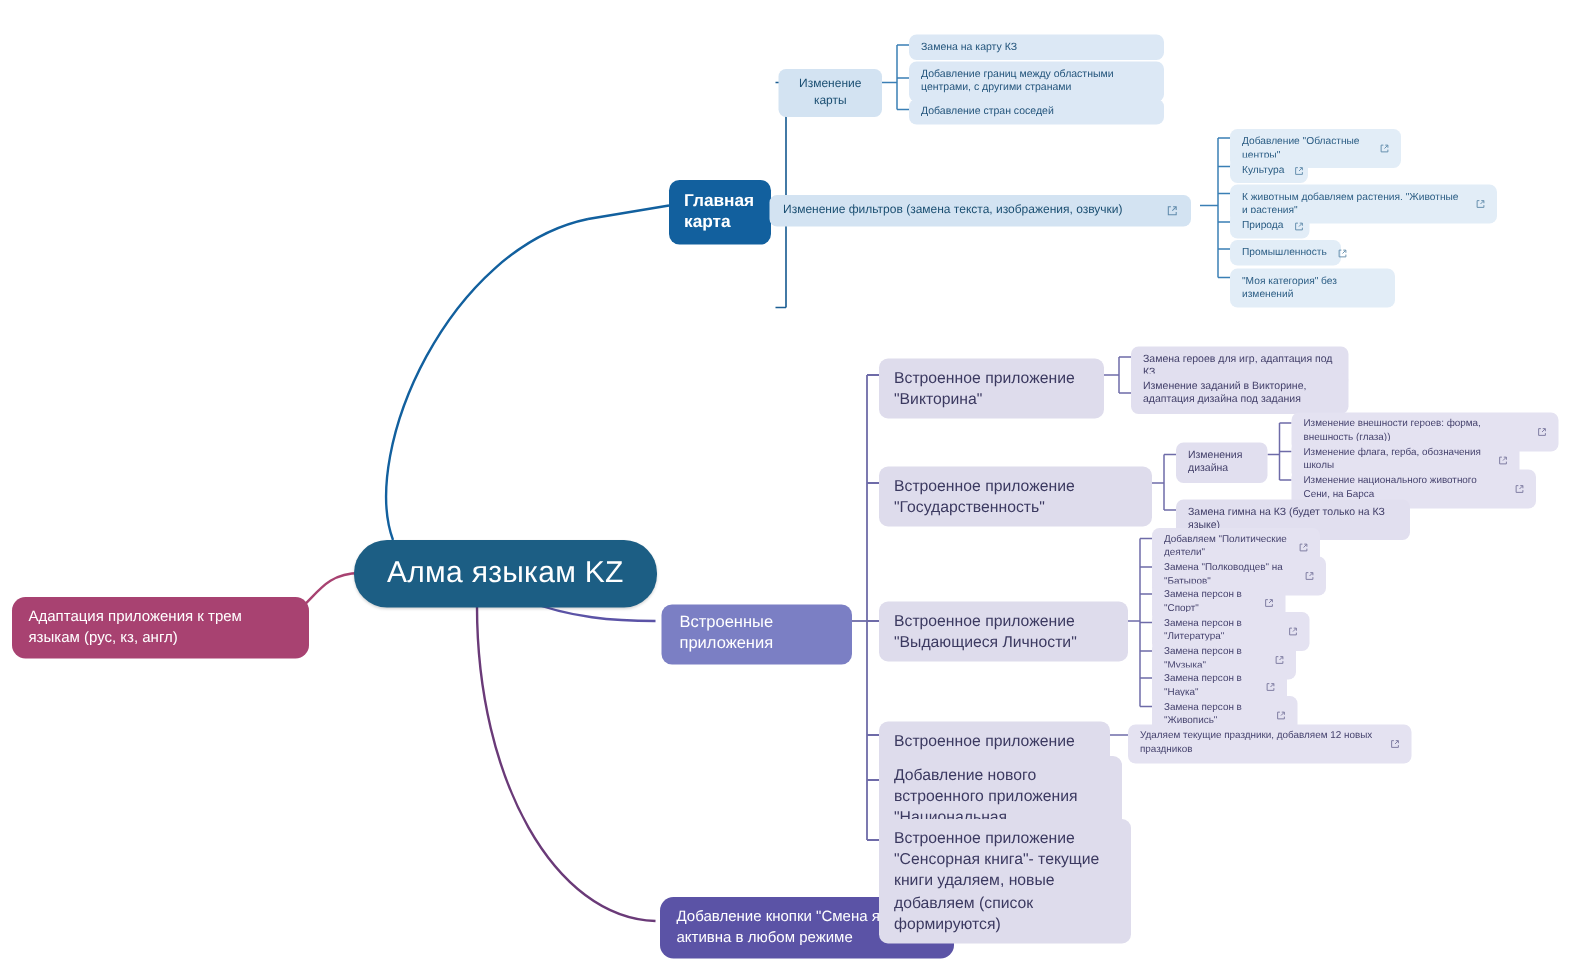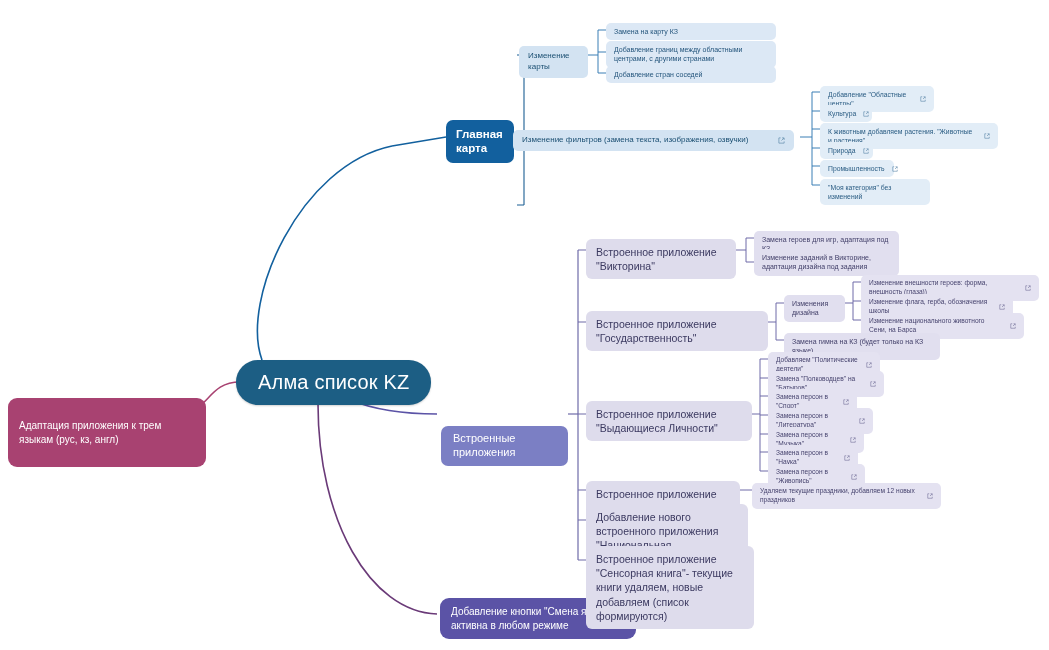--- a/index.html
+++ b/index.html
@@ -25,29 +25,29 @@
   .n-main-map{
     background:#12609E;color:#fff;border-radius:7px;
     padding:7px 10px;font-size:11.5px;line-height:1.25;font-weight:600;
   }
   .n-apps{
     background:#7B7FC4;color:#fff;border-radius:7px;
     padding:6px 12px;font-size:11px;line-height:1.25;
   }
   .n-lang{
     background:#A84271;color:#fff;border-radius:9px;
-    padding:21px 11px;font-size:10px;line-height:1.35;
+    padding:7px 11px;font-size:10px;line-height:1.35;
   }
   .n-langbtn{
     background:#5B53A6;color:#fff;border-radius:9px;
     padding:7px 11px;font-size:10px;line-height:1.35;
   }
 
   
-  .b1{background:#D3E3F2;color:#1B4F72;border-radius:5px;padding:5px 9px;font-size:8px;line-height:1.35;}
+  .b1{background:#D3E3F2;color:#1B4F72;border-radius:5px;padding:5px 9px;font-size:8px;line-height:1.35;text-align:center;}
   .b2{background:#DCE8F5;color:#24557C;border-radius:5px;padding:4px 8px;font-size:7px;line-height:1.35;}
   .b3{background:#E2EDF7;color:#2A5C83;border-radius:5px;padding:4px 8px;font-size:6.8px;line-height:1.35;}
 
   
   .p1{background:#DEDCEC;color:#3B3960;border-radius:6px;padding:6px 10px;font-size:10.5px;line-height:1.35;}
   .p2{background:#E1DFEF;color:#43406A;border-radius:5px;padding:4px 8px;font-size:7px;line-height:1.35;}
   .p3{background:#E4E2F1;color:#46436E;border-radius:5px;padding:4px 8px;font-size:6.6px;line-height:1.35;}
 
   .ico{flex:0 0 auto;margin-left:7px;opacity:.75;display:inline-flex;align-items:center;}
   .ico svg{display:block;}
@@ -95,21 +95,21 @@
     <path d="M853,282 L861,282 M853,301 L861,301 M853,320 L861,320" stroke="#6E6BA8" stroke-width="1" fill="none"></path>
 
     <path d="M752,414 L760,414" stroke="#6E6BA8" stroke-width="1" fill="none"></path>
     <path d="M760,359 L760,471" stroke="#6E6BA8" stroke-width="1" fill="none"></path>
     <path d="M760,359 L768,359 M760,378 L768,378 M760,396 L768,396 M760,415 L768,415 M760,434 L768,434 M760,452 L768,452 M760,471 L768,471" stroke="#6E6BA8" stroke-width="1" fill="none"></path>
 
     <path d="M740,490 L752,490" stroke="#6E6BA8" stroke-width="1" fill="none"></path>
   </svg>
 
   <div class="node n-root" style="left:236px;top:360px;">
-    <span class="txt">Алма список KZ</span>
+    <span class="txt">Алма языкам KZ</span>
   </div>
 
   <div class="node n-lang" style="left:8px;top:398px;width:198px;">
     <span class="txt">Адаптация приложения к трем языкам (рус, кз, англ)</span>
   </div>
 
   <div class="node n-langbtn" style="left:440px;top:598px;width:196px;">
     <span class="txt">Добавление кнопки "Смена языка", активна в любом режиме</span>
   </div>
 
@@ -202,21 +202,21 @@
             <path d="M10.2 1.8L6 6" stroke="#3A6E94" stroke-width="1.3"></path>
           </svg>
         </span>
       </span>
   </div>
   <div class="node b3" style="left:820px;top:179px;width:110px;">
     <span class="txt">"Моя категория" без изменений</span>
   </div>
 
 
-  <div class="node n-apps" style="left:441px;top:426px;width:127px;">
+  <div class="node n-apps" style="left:441px;top:403px;width:127px;">
     <span class="txt">Встроенные приложения</span>
   </div>
 
   <div class="node p1" style="left:586px;top:239px;width:150px;">
     <span class="txt">Встроенное приложение "Викторина"</span>
   </div>
   <div class="node p2" style="left:754px;top:231px;width:145px;">
     <span class="txt">Замена героев для игр, адаптация под КЗ</span>
   </div>
   <div class="node p2" style="left:754px;top:249px;width:145px;">

